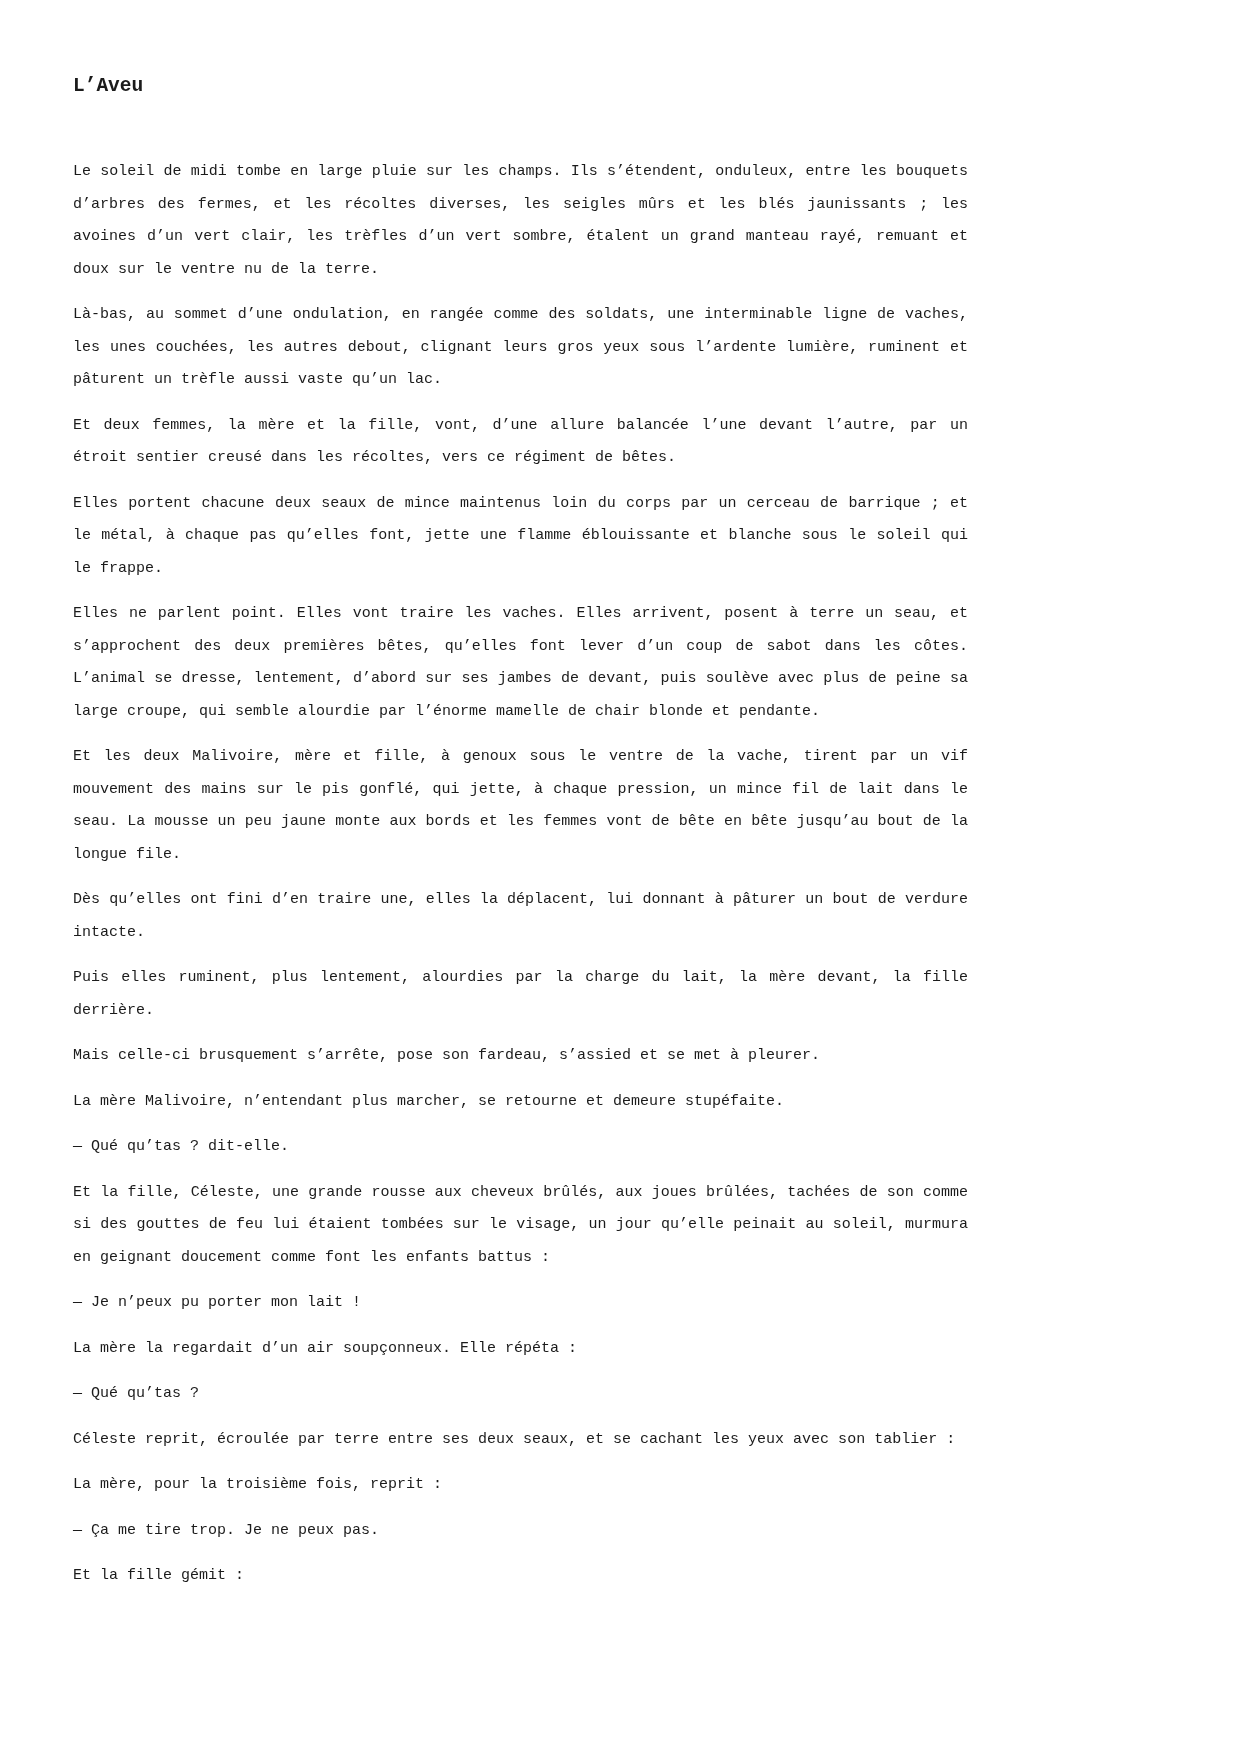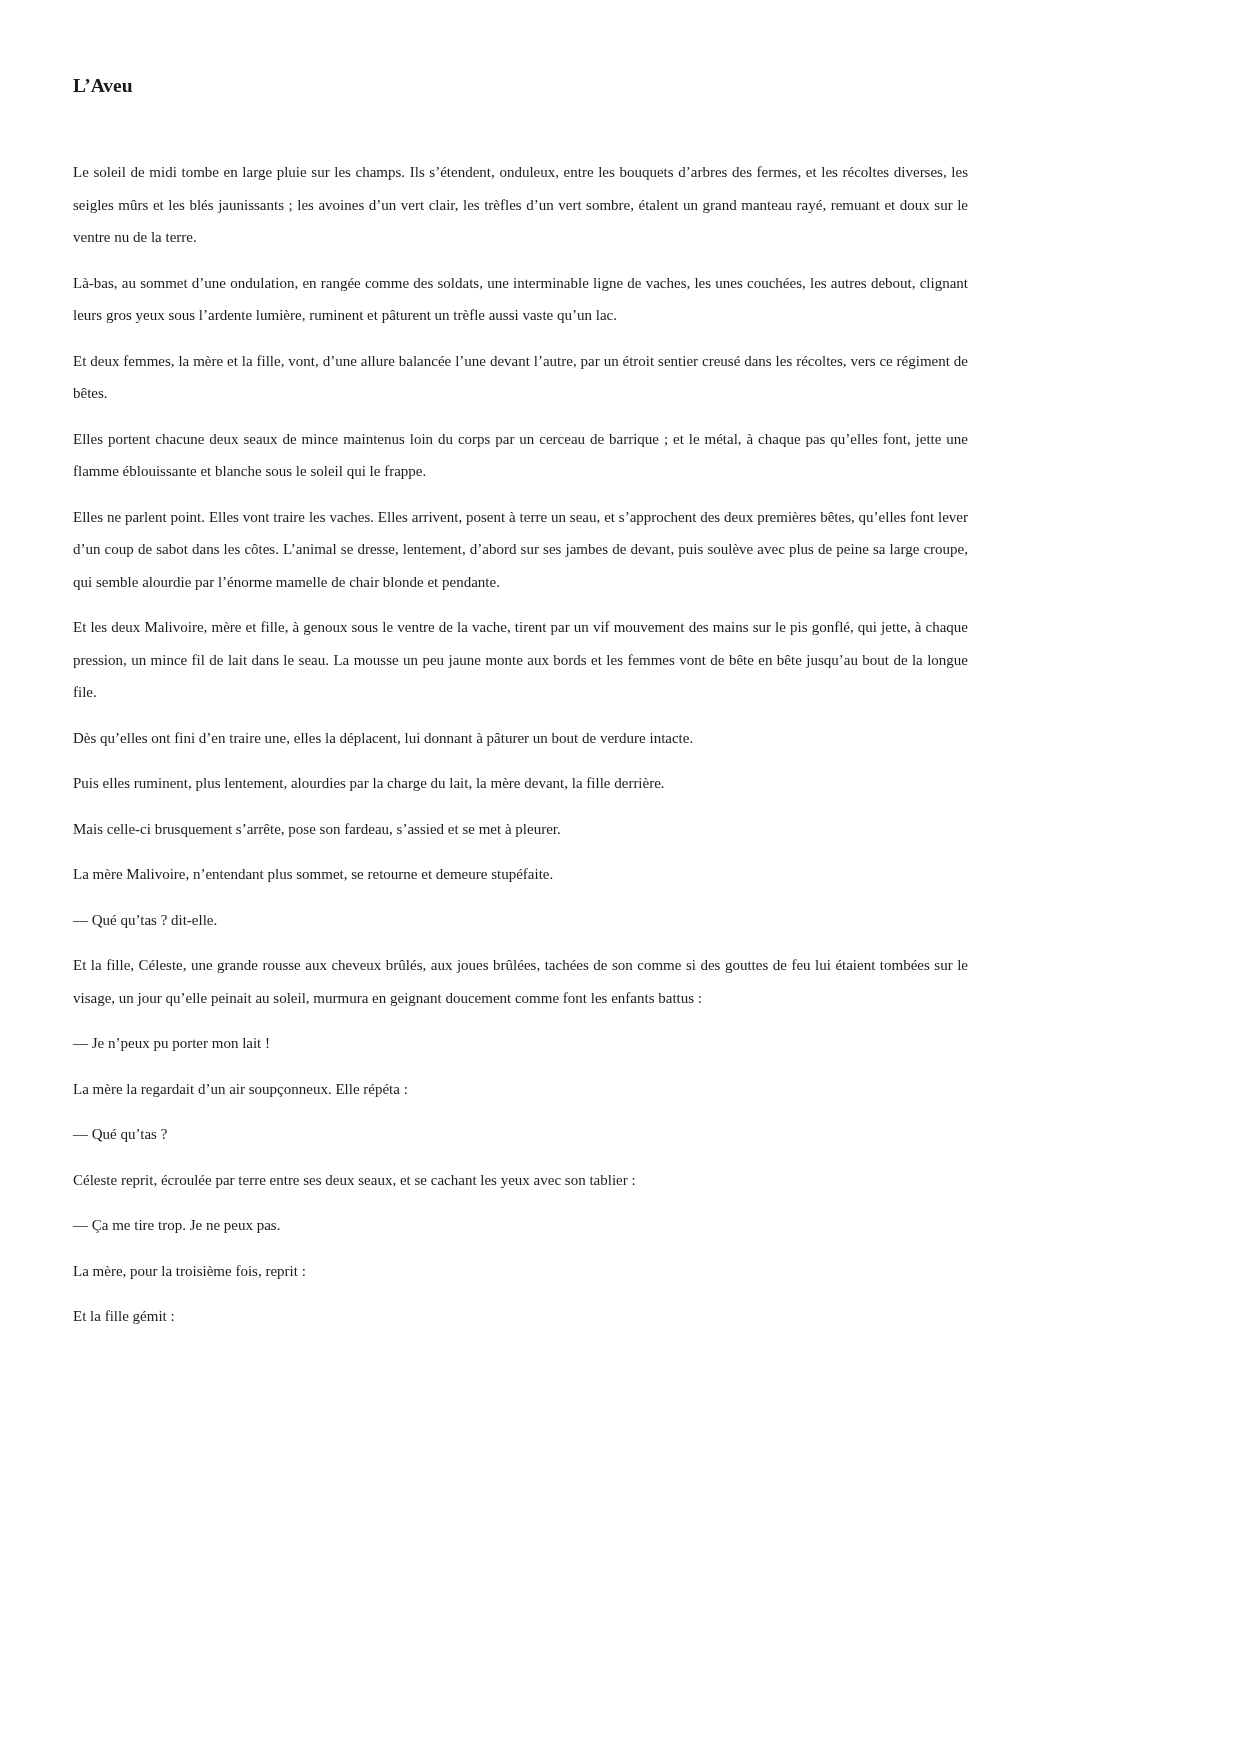--- a/index.html
+++ b/index.html
@@ -7,21 +7,21 @@
     padding: 0;
     background: #ffffff;
   }
   .page {
     position: relative;
     width: 1172px;
     height: 1755px;
     box-sizing: border-box;
     background: #ffffff;
     padding: 74px 204px 60px 73px;
-    font-family: Liberation Serif, serif;
+    font-family: Liberation Mono, monospace;
     color: #1b1b1b;
     overflow: hidden;
   }
   .doc-title {
     font-size: 19.5px;
     font-weight: 700;
     margin: 0 0 58px 0;
     line-height: 24px;
   }
   .para {
@@ -38,23 +38,23 @@
   <h1 class="doc-title">L’Aveu</h1>
   <p class="para">Le soleil de midi tombe en large pluie sur les champs. Ils s’étendent, onduleux, entre les bouquets d’arbres des fermes, et les récoltes diverses, les seigles mûrs et les blés jaunissants ; les avoines d’un vert clair, les trèfles d’un vert sombre, étalent un grand manteau rayé, remuant et doux sur le ventre nu de la terre.</p>
   <p class="para">Là-bas, au sommet d’une ondulation, en rangée comme des soldats, une interminable ligne de vaches, les unes couchées, les autres debout, clignant leurs gros yeux sous l’ardente lumière, ruminent et pâturent un trèfle aussi vaste qu’un lac.</p>
   <p class="para">Et deux femmes, la mère et la fille, vont, d’une allure balancée l’une devant l’autre, par un étroit sentier creusé dans les récoltes, vers ce régiment de bêtes.</p>
   <p class="para">Elles portent chacune deux seaux de mince maintenus loin du corps par un cerceau de barrique ; et le métal, à chaque pas qu’elles font, jette une flamme éblouissante et blanche sous le soleil qui le frappe.</p>
   <p class="para">Elles ne parlent point. Elles vont traire les vaches. Elles arrivent, posent à terre un seau, et s’approchent des deux premières bêtes, qu’elles font lever d’un coup de sabot dans les côtes. L’animal se dresse, lentement, d’abord sur ses jambes de devant, puis soulève avec plus de peine sa large croupe, qui semble alourdie par l’énorme mamelle de chair blonde et pendante.</p>
   <p class="para">Et les deux Malivoire, mère et fille, à genoux sous le ventre de la vache, tirent par un vif mouvement des mains sur le pis gonflé, qui jette, à chaque pression, un mince fil de lait dans le seau. La mousse un peu jaune monte aux bords et les femmes vont de bête en bête jusqu’au bout de la longue file.</p>
   <p class="para">Dès qu’elles ont fini d’en traire une, elles la déplacent, lui donnant à pâturer un bout de verdure intacte.</p>
   <p class="para">Puis elles ruminent, plus lentement, alourdies par la charge du lait, la mère devant, la fille derrière.</p>
   <p class="para">Mais celle-ci brusquement s’arrête, pose son fardeau, s’assied et se met à pleurer.</p>
-  <p class="para">La mère Malivoire, n’entendant plus sommet, se retourne et demeure stupéfaite.</p>
+  <p class="para">La mère Malivoire, n’entendant plus marcher, se retourne et demeure stupéfaite.</p>
   <p class="para">— Qué qu’tas ? dit-elle.</p>
   <p class="para">Et la fille, Céleste, une grande rousse aux cheveux brûlés, aux joues brûlées, tachées de son comme si des gouttes de feu lui étaient tombées sur le visage, un jour qu’elle peinait au soleil, murmura en geignant doucement comme font les enfants battus :</p>
   <p class="para">— Je n’peux pu porter mon lait !</p>
   <p class="para">La mère la regardait d’un air soupçonneux. Elle répéta :</p>
   <p class="para">— Qué qu’tas ?</p>
   <p class="para">Céleste reprit, écroulée par terre entre ses deux seaux, et se cachant les yeux avec son tablier :</p>
+  <p class="para">La mère, pour la troisième fois, reprit :</p>
   <p class="para">— Ça me tire trop. Je ne peux pas.</p>
-  <p class="para">La mère, pour la troisième fois, reprit :</p>
   <p class="para">Et la fille gémit :</p>
 </div>
 
 </body></html>

